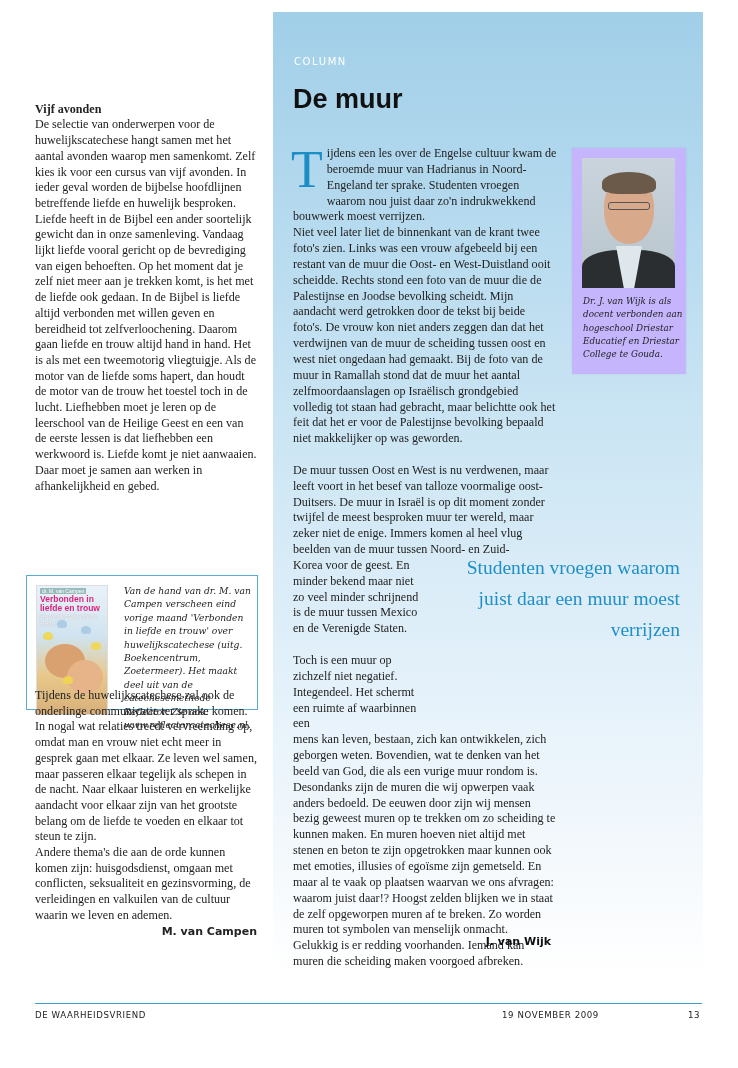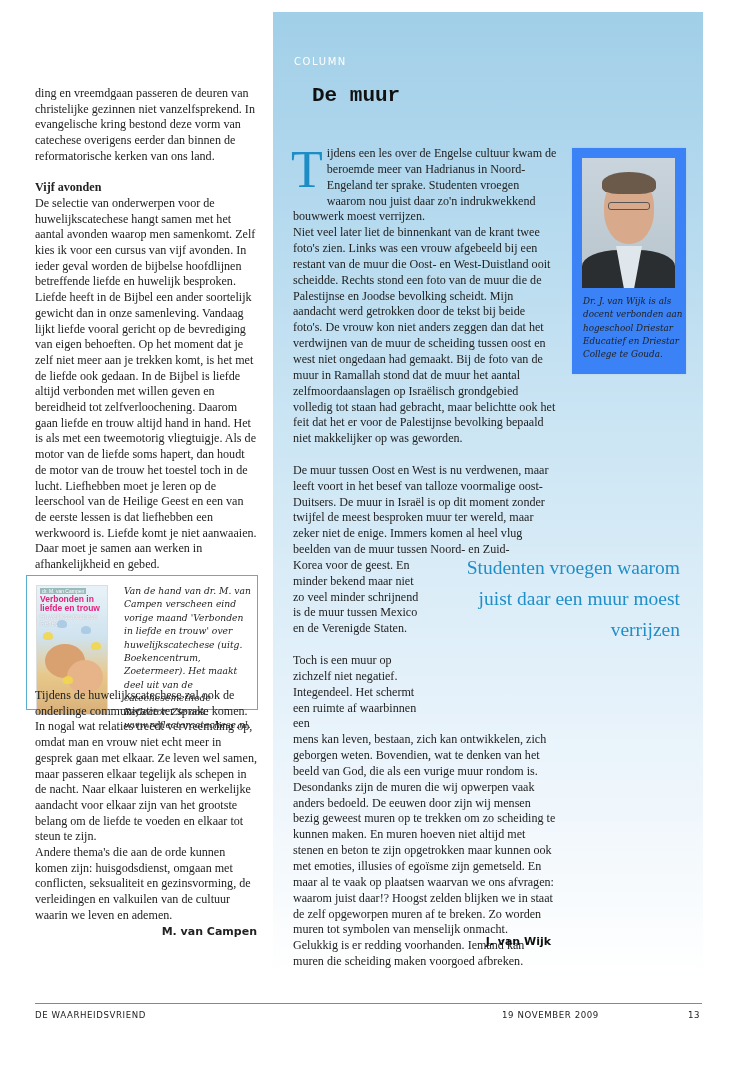--- a/index.html
+++ b/index.html
@@ -47,38 +47,38 @@
   .panel {
     position: absolute; left: 273px; top: 12px; width: 430px; height: 963px;
     background: linear-gradient(180deg, #a1cfe8 0%, #b4d9ee 20%, #cde6f4 45%, #e4f1fa 70%, #f6fafd 90%, #ffffff 100%);
   }
   .kicker {
     position: absolute; left: 294px; top: 56px;
     font-family: "DejaVu Sans", sans-serif; font-size: 10px; letter-spacing: 1.6px; color: #ffffff;
   }
   .headline {
     position: absolute; left: 293px; top: 84px;
-    font-family: Liberation Mono, monospace; font-weight: bold; font-size: 21px; color: #111; margin-left: 19px;
+    font-family: Liberation Sans, sans-serif; font-weight: bold; font-size: 27px; color: #111;
   }
 
   .main-text {
     position: absolute; left: 293px; top: 146px; width: 264px;
     font-family: "Liberation Serif", serif; font-size: 12.1px; line-height: 15.85px; color: #222;
   }
   .main-text p { margin: 0; }
   .main-text .gap { height: 15.85px; }
   .dropcap {
     float: left; font-family: "Liberation Serif", serif; font-size: 52px; line-height: 44px;
     color: #1d8dc6; margin: 2px 4px 0 -2px; height: 46px;
   }
   .narrow { width: 132px; }
 
   .photo-box {
     position: absolute; left: 572px; top: 148px; width: 114px; height: 226px;
-    background: #3b82f6; box-shadow: 0 0 2px rgba(0,0,0,0.08);
+    background: #c4b5fd; box-shadow: 0 0 2px rgba(0,0,0,0.08);
   }
   .photo {
     position: absolute; left: 10px; top: 10px; width: 93px; height: 130px;
     background: linear-gradient(180deg, #c9d4dc 0%, #b8c4cc 100%); overflow: hidden;
   }
   .photo .hair { position: absolute; left: 20px; top: 10px; width: 54px; height: 40px; border-radius: 50% 50% 30% 30%; background: #6b5a4a; }
   .photo .head { position: absolute; left: 22px; top: 18px; width: 50px; height: 68px; border-radius: 45% 45% 48% 48%; background: #d8a98a; }
   .photo .glasses { position: absolute; left: 26px; top: 44px; width: 42px; height: 8px; border: 1px solid #555; border-radius: 3px; }
   .photo .body { position: absolute; left: 0px; top: 92px; width: 93px; height: 40px; border-radius: 40% 40% 0 0; background: #2b2e30; }
   .photo .collar { position: absolute; left: 34px; top: 88px; width: 26px; height: 42px; background: #dfe6ec; clip-path: polygon(0 0,100% 0,70% 100%,30% 100%); }
@@ -103,21 +103,20 @@
     position: absolute; top: 1010px; font-family: "DejaVu Sans", sans-serif; font-size: 8.6px; letter-spacing: 0.6px; color: #222;
   }
   .footer-left { left: 35px; }
   .footer-date { left: 502px; }
   .footer-page { left: 688px; }
 </style>
 </head>
 <body>
 
 <div class="left-col">
-  <p>ding en vreemdgaan passeren de deuren van christelijke gezinnen niet vanzelfsprekend. In evangelische kring bestond deze vorm van catechese overigens eerder dan binnen de reformatorische kerken van ons land.</p>
   <div class="gap"></div>
   <h3>Vijf avonden</h3>
   <p>De selectie van onderwerpen voor de huwelijkscatechese hangt samen met het aantal avonden waarop men samenkomt. Zelf kies ik voor een cursus van vijf avonden. In ieder geval worden de bijbelse hoofdlijnen betreffende liefde en huwelijk besproken. Liefde heeft in de Bijbel een ander soortelijk gewicht dan in onze samenleving. Vandaag lijkt liefde vooral gericht op de bevrediging van eigen behoeften. Op het moment dat je zelf niet meer aan je trekken komt, is het met de liefde ook gedaan. In de Bijbel is liefde altijd verbonden met willen geven en bereidheid tot zelfverloochening. Daarom gaan liefde en trouw altijd hand in hand. Het is als met een tweemotorig vliegtuigje. Als de motor van de liefde soms hapert, dan houdt de motor van de trouw het toestel toch in de lucht. Liefhebben moet je leren op de leerschool van de Heilige Geest en een van de eerste lessen is dat liefhebben een werkwoord is. Liefde komt je niet aanwaaien. Daar moet je samen aan werken in afhankelijkheid en gebed.</p>
 </div>
 
 <div class="book-box">
   <div class="book-cover">
     <span class="bc-author">dr. M. van Campen</span>
     <span class="bc-title">Verbonden in liefde en trouw</span>
     <span class="bc-sub"><span>Huwelijkscatechese</span><br><span>Reflector</span></span>
@@ -137,21 +136,21 @@
   <p>Andere thema's die aan de orde kunnen komen zijn: huisgodsdienst, omgaan met conflicten, seksualiteit en gezinsvorming, de verleidingen en valkuilen van de cultuur waarin we leven en ademen.</p>
   <div class="byline">M. van Campen</div>
 </div>
 
 <div class="panel"></div>
 <div class="kicker">COLUMN</div>
 <div class="headline">De muur</div>
 
 <div class="main-text">
   <p>
-    <span class="dropcap">T</span><span>ijdens een les over de Engelse cultuur kwam de beroemde meer van Hadrianus in Noord-Engeland ter sprake. Studenten vroegen waarom nou juist daar zo'n indrukwekkend bouwwerk moest verrijzen.</span>
+    <span class="dropcap">T</span><span>ijdens een les over de Engelse cultuur kwam de beroemde muur van Hadrianus in Noord-Engeland ter sprake. Studenten vroegen waarom nou juist daar zo'n indrukwekkend bouwwerk moest verrijzen.</span>
   </p>
   <p>Niet veel later liet de binnenkant van de krant twee foto's zien. Links was een vrouw afgebeeld bij een restant van de muur die Oost- en West-Duistland ooit scheidde. Rechts stond een foto van de muur die de Palestijnse en Joodse bevolking scheidt. Mijn aandacht werd getrokken door de tekst bij beide foto's. De vrouw kon niet anders zeggen dan dat het verdwijnen van de muur de scheiding tussen oost en west niet ongedaan had gemaakt. Bij de foto van de muur in Ramallah stond dat de muur het aantal zelfmoordaanslagen op Israëlisch grondgebied volledig tot staan had gebracht, maar belichtte ook het feit dat het er voor de Palestijnse bevolking bepaald niet makkelijker op was geworden.</p>
   <div class="gap"></div>
   <p>De muur tussen Oost en West is nu verdwenen, maar leeft voort in het besef van talloze voormalige oost-Duitsers. De muur in Israël is op dit moment zonder twijfel de meest besproken muur ter wereld, maar zeker niet de enige. Immers komen al heel vlug beelden van de muur tussen Noord- en Zuid-</p>
   <p class="narrow">Korea voor de geest. En minder bekend maar niet zo veel minder schrijnend is de muur tussen Mexico en de Verenigde Staten.</p>
   <div class="gap"></div>
   <p class="narrow">Toch is een muur op zichzelf niet negatief. Integendeel. Het schermt een ruimte af waarbinnen een</p>
   <p>mens kan leven, bestaan, zich kan ontwikkelen, zich geborgen weten. Bovendien, wat te denken van het beeld van God, die als een vurige muur rondom is.</p>
   <p>Desondanks zijn de muren die wij opwerpen vaak anders bedoeld. De eeuwen door zijn wij mensen bezig geweest muren op te trekken om zo scheiding te kunnen maken. En muren hoeven niet altijd met stenen en beton te zijn opgetrokken maar kunnen ook met emoties, illusies of egoïsme zijn gemetseld. En maar al te vaak op plaatsen waarvan we ons afvragen: waarom juist daar!? Hoogst zelden blijken we in staat de zelf opgeworpen muren af te breken. Zo worden muren tot symbolen van menselijk onmacht.</p>
   <p>Gelukkig is er redding voorhanden. Iemand kan muren die scheiding maken voorgoed afbreken.</p>

